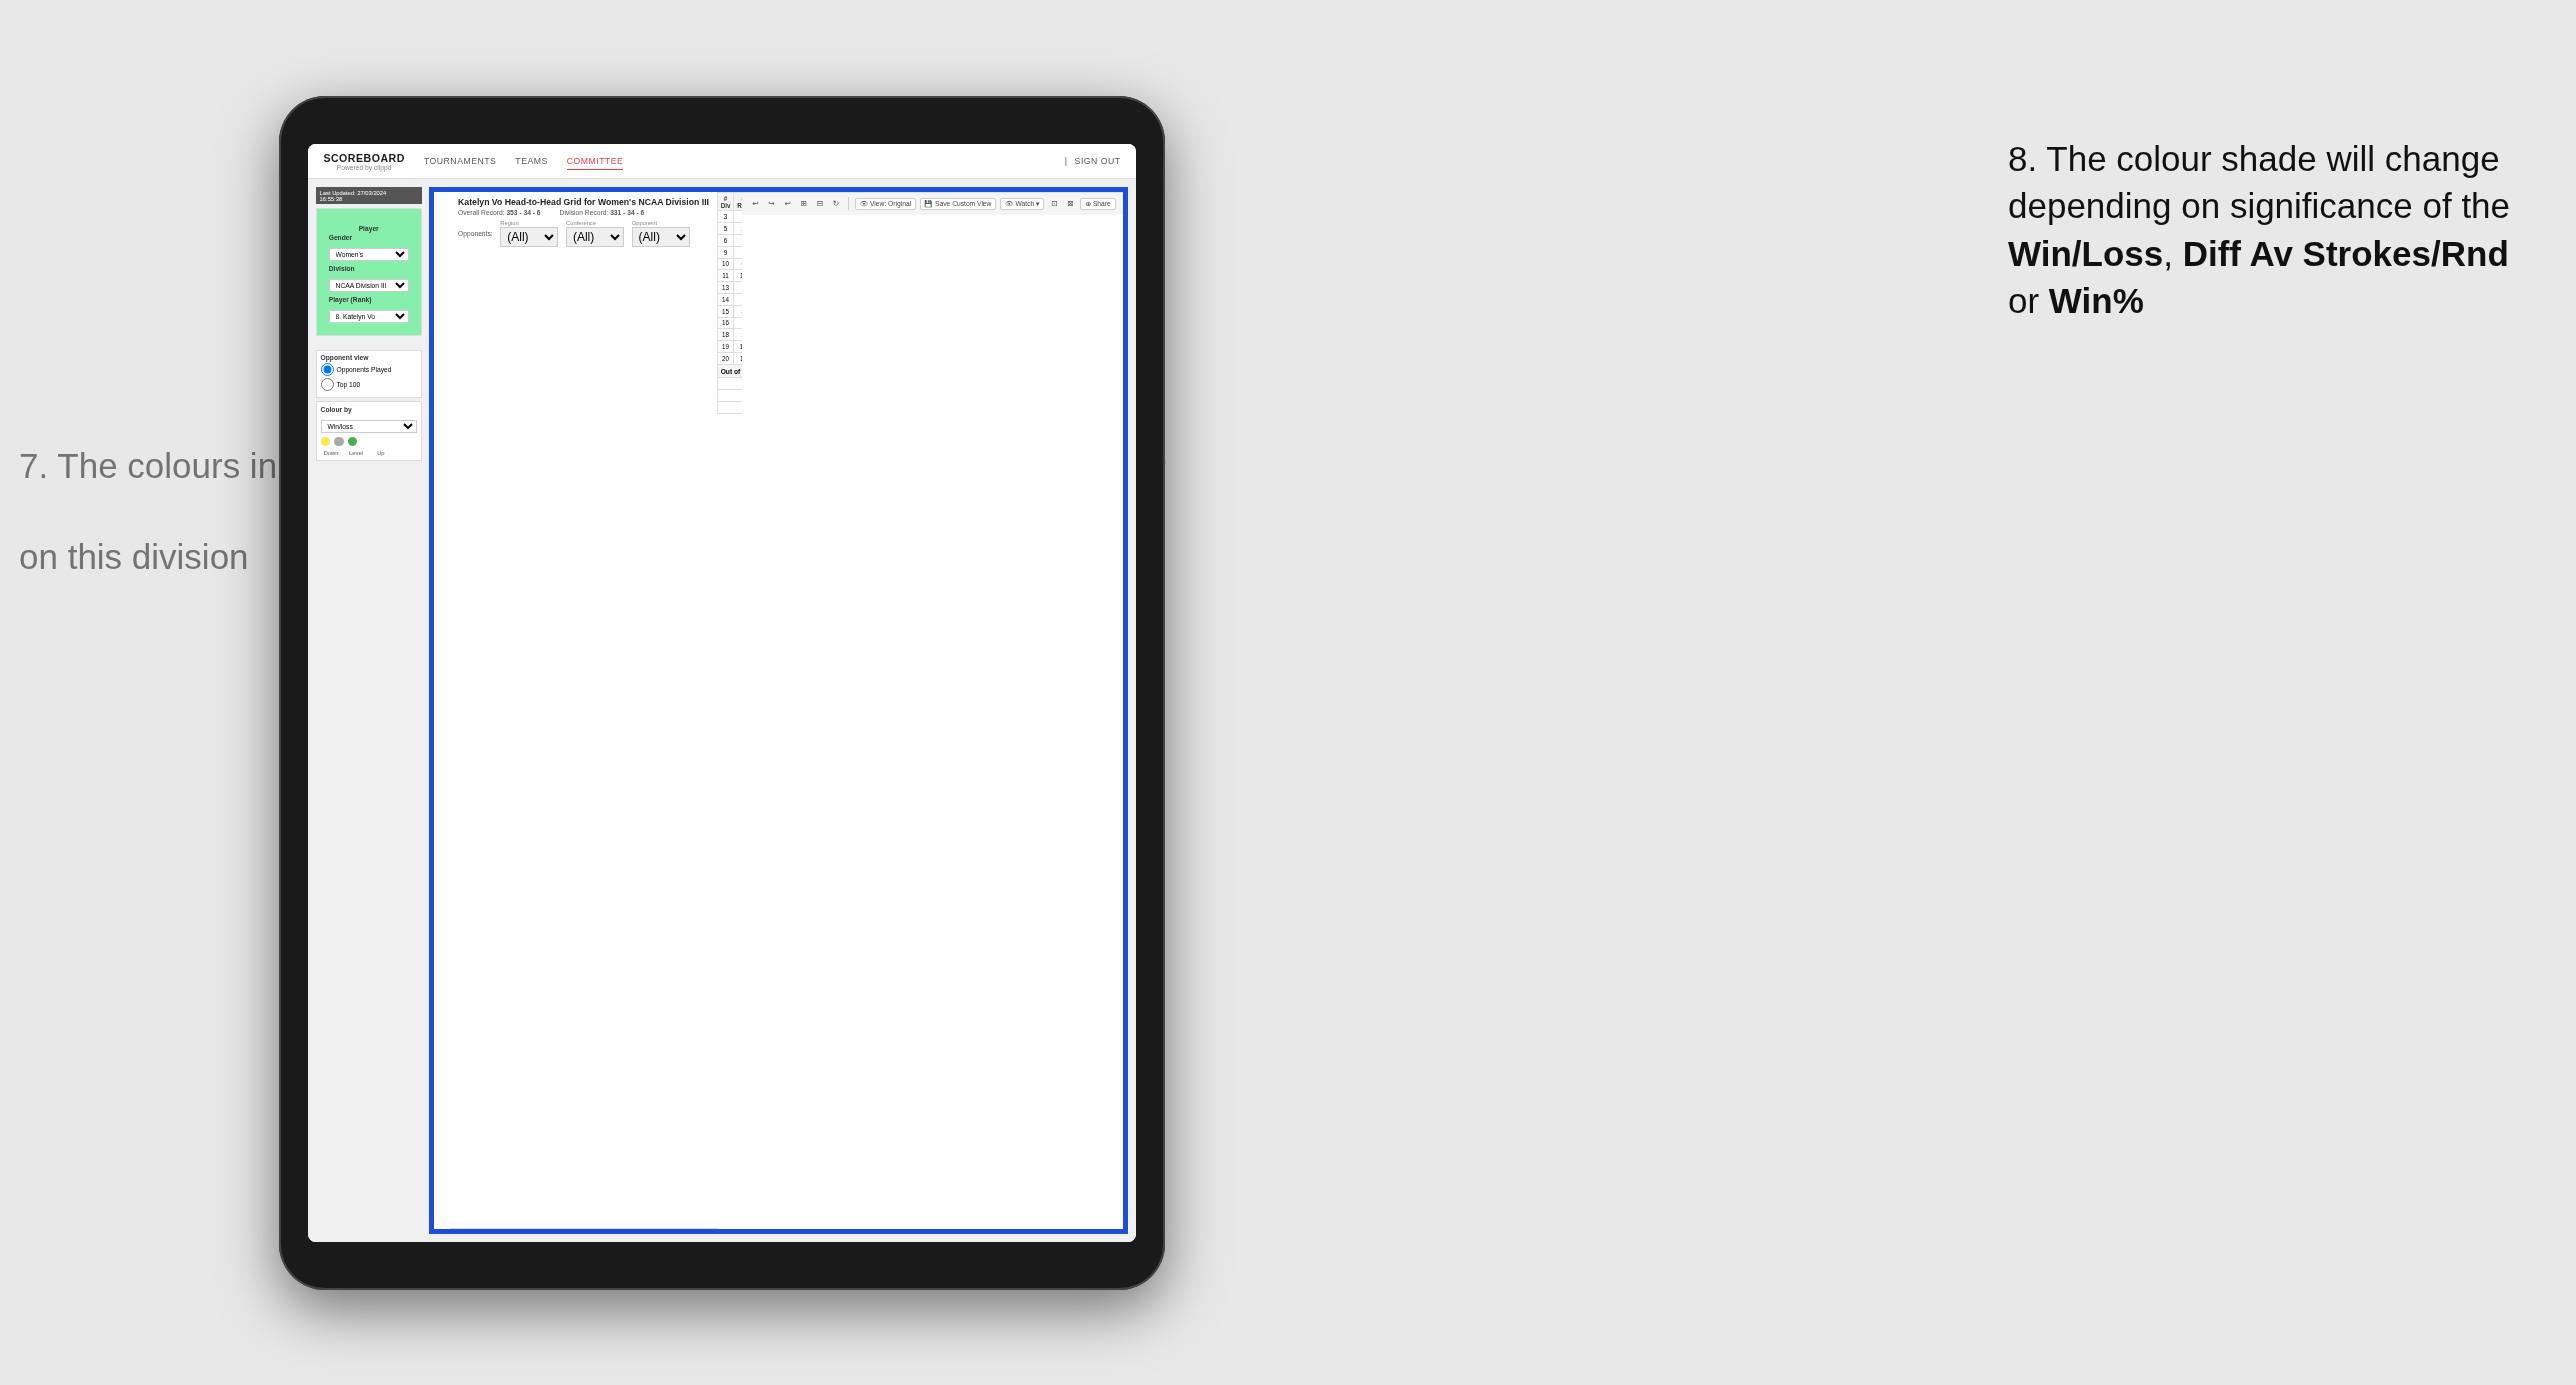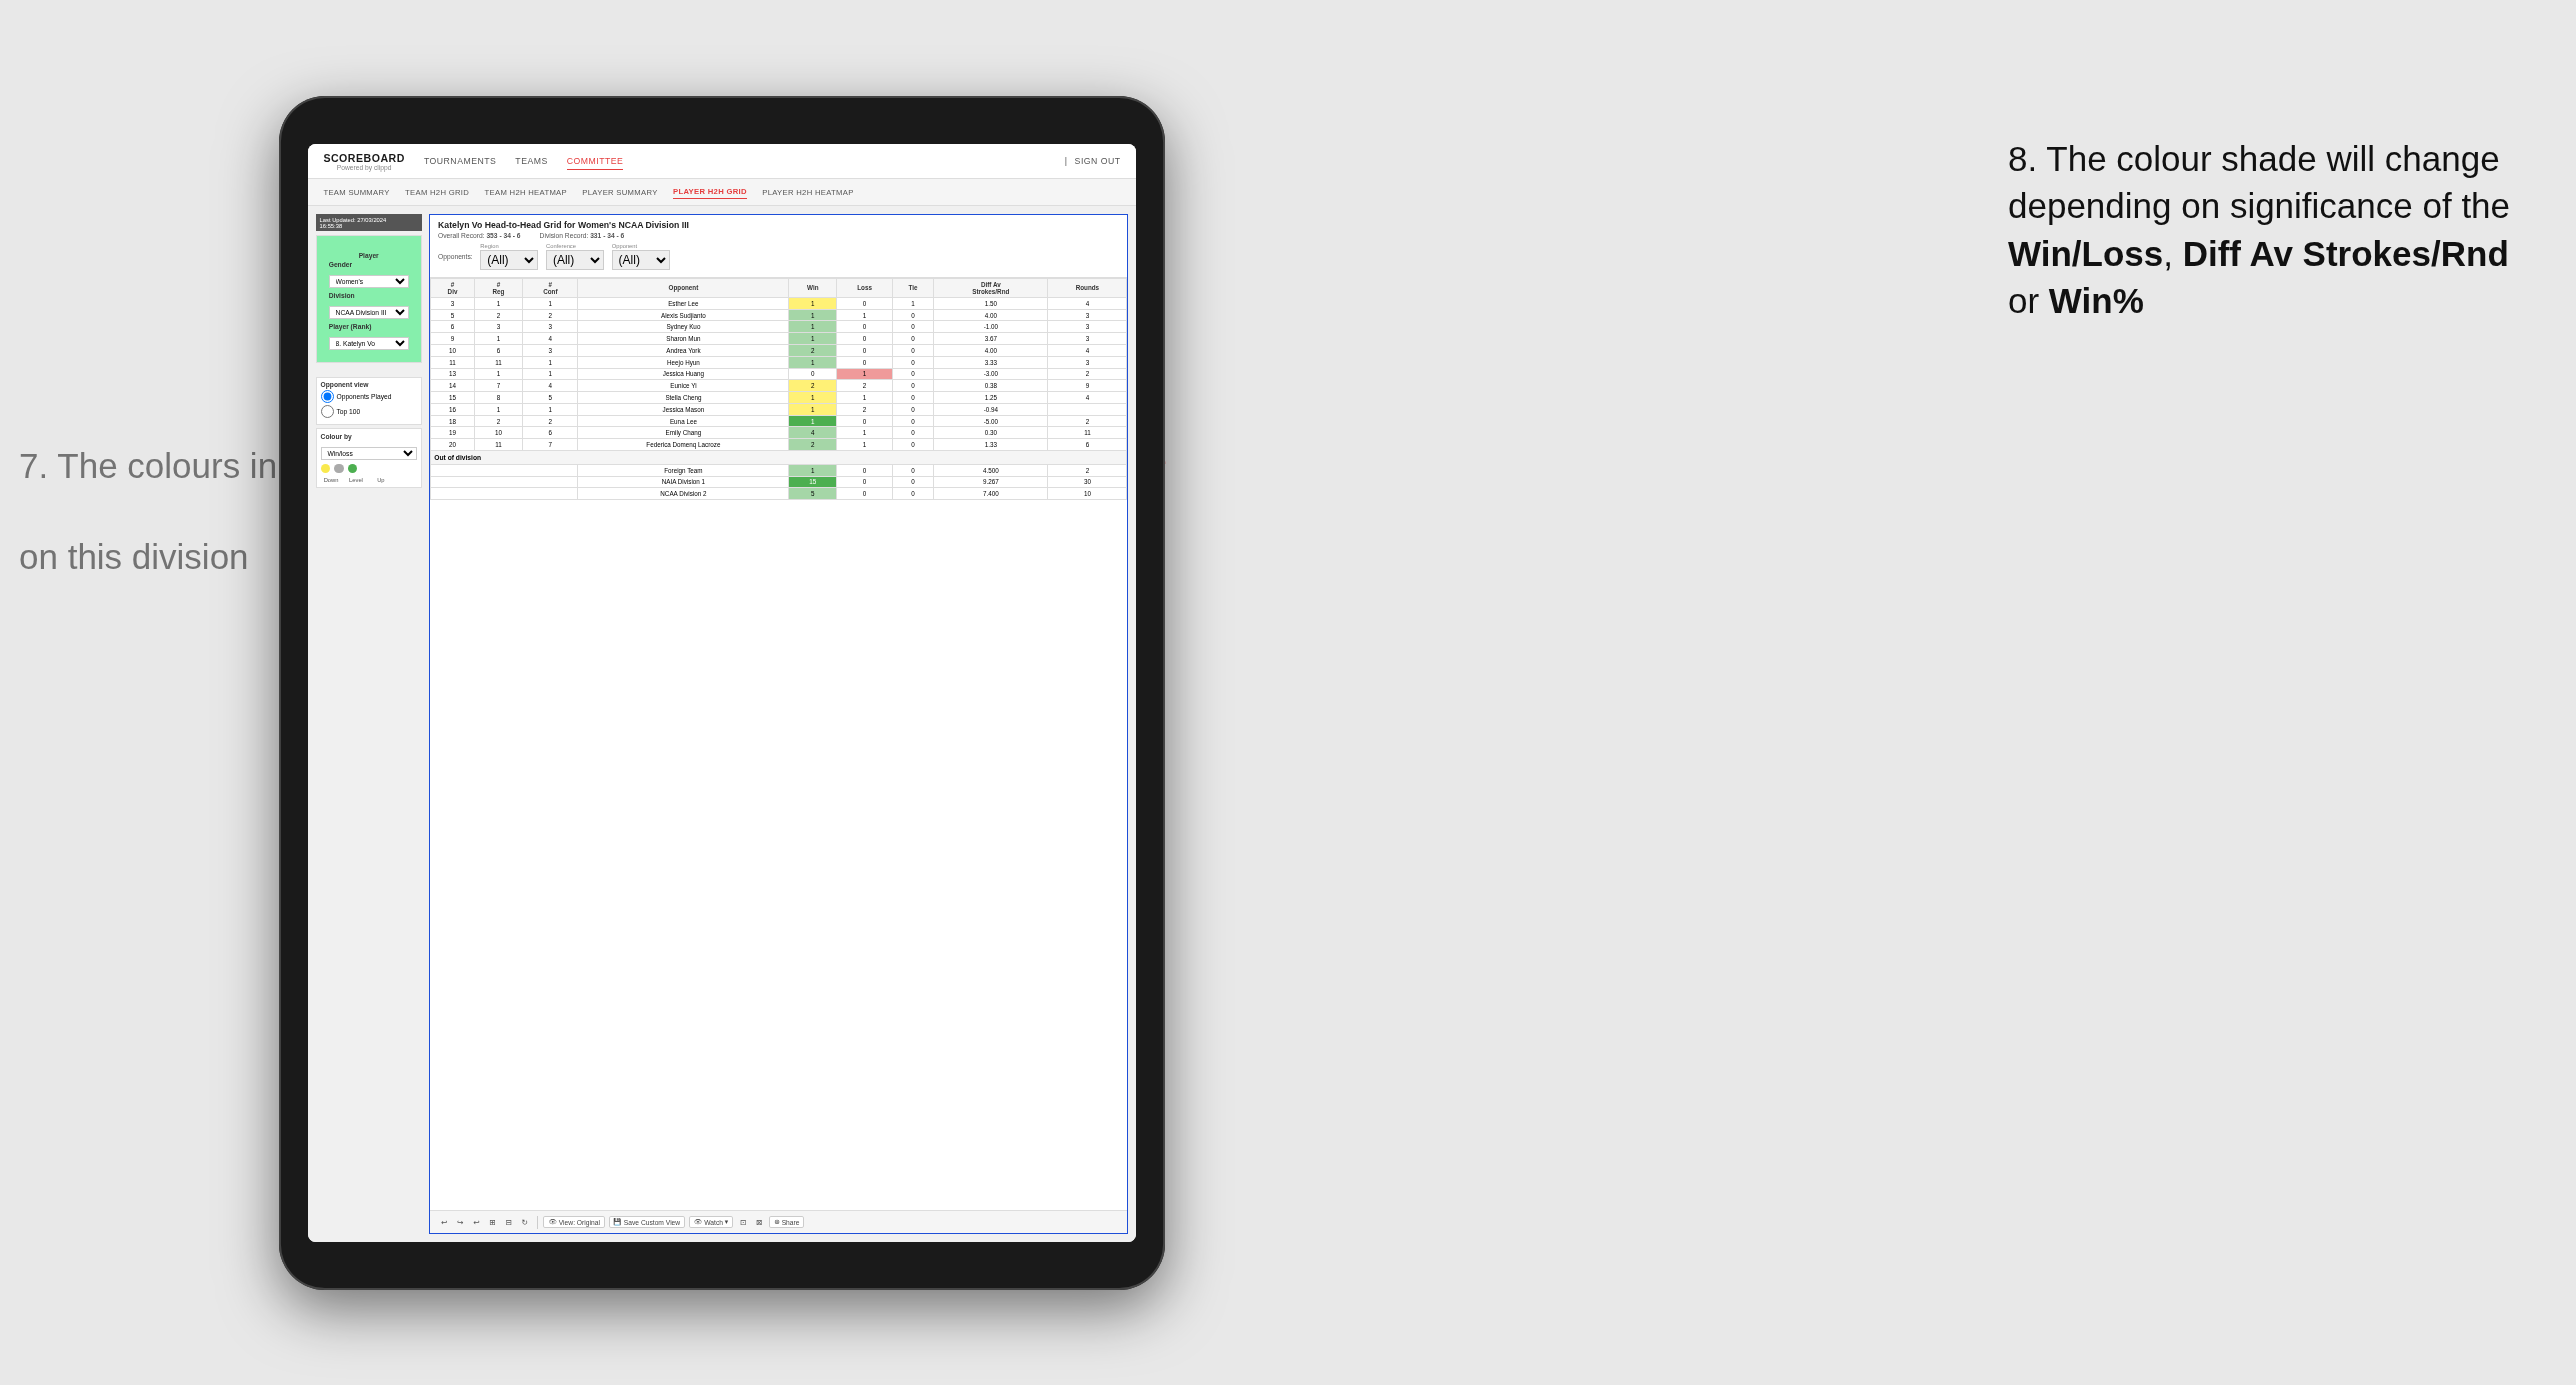--- a/index.html
+++ b/index.html
@@ -208,24 +208,25 @@
 
     .legend-label {
       font-size: 6.7px;
       color: #555;
     }
 
     
     .right-panel {
       flex: 1;
       background: #fff;
-      border: 1px solid #1d4ed8;
-      display: flex;
-      flex-direction: column;
+      border: 5px solid #1d4ed8;
+      display: flex;
+      flex-direction: row;
       overflow: hidden;
+      padding-left: 16px;
     }
 
     .grid-header {
       padding: 5.8px 7.7px 3.9px;
       border-bottom: 1px solid #ddd;
     }
 
     .grid-title {
       font-size: 8.7px;
       font-weight: bold;
@@ -434,28 +435,20 @@
         <span class="nav-item">TOURNAMENTS</span>
         <span class="nav-item">TEAMS</span>
         <span class="nav-item active">COMMITTEE</span>
       </div>
       <div class="nav-right">
         <span>|</span>
         <span class="nav-item">Sign out</span>
       </div>
     </div>
 
-    <div class="sub-nav">
-      <span class="sub-nav-item">TEAM SUMMARY</span>
-      <span class="sub-nav-item">TEAM H2H GRID</span>
-      <span class="sub-nav-item">TEAM H2H HEATMAP</span>
-      <span class="sub-nav-item">PLAYER SUMMARY</span>
-      <span class="sub-nav-item active">PLAYER H2H GRID</span>
-      <span class="sub-nav-item">PLAYER H2H HEATMAP</span>
-    </div>
 
     <div class="main-content">
 
       <div class="left-panel">
         <div class="last-updated">
           <span>Last Updated: 27/03/2024</span><br>
           <span>16:55:38</span>
         </div>
 
         <div class="panel-section">

